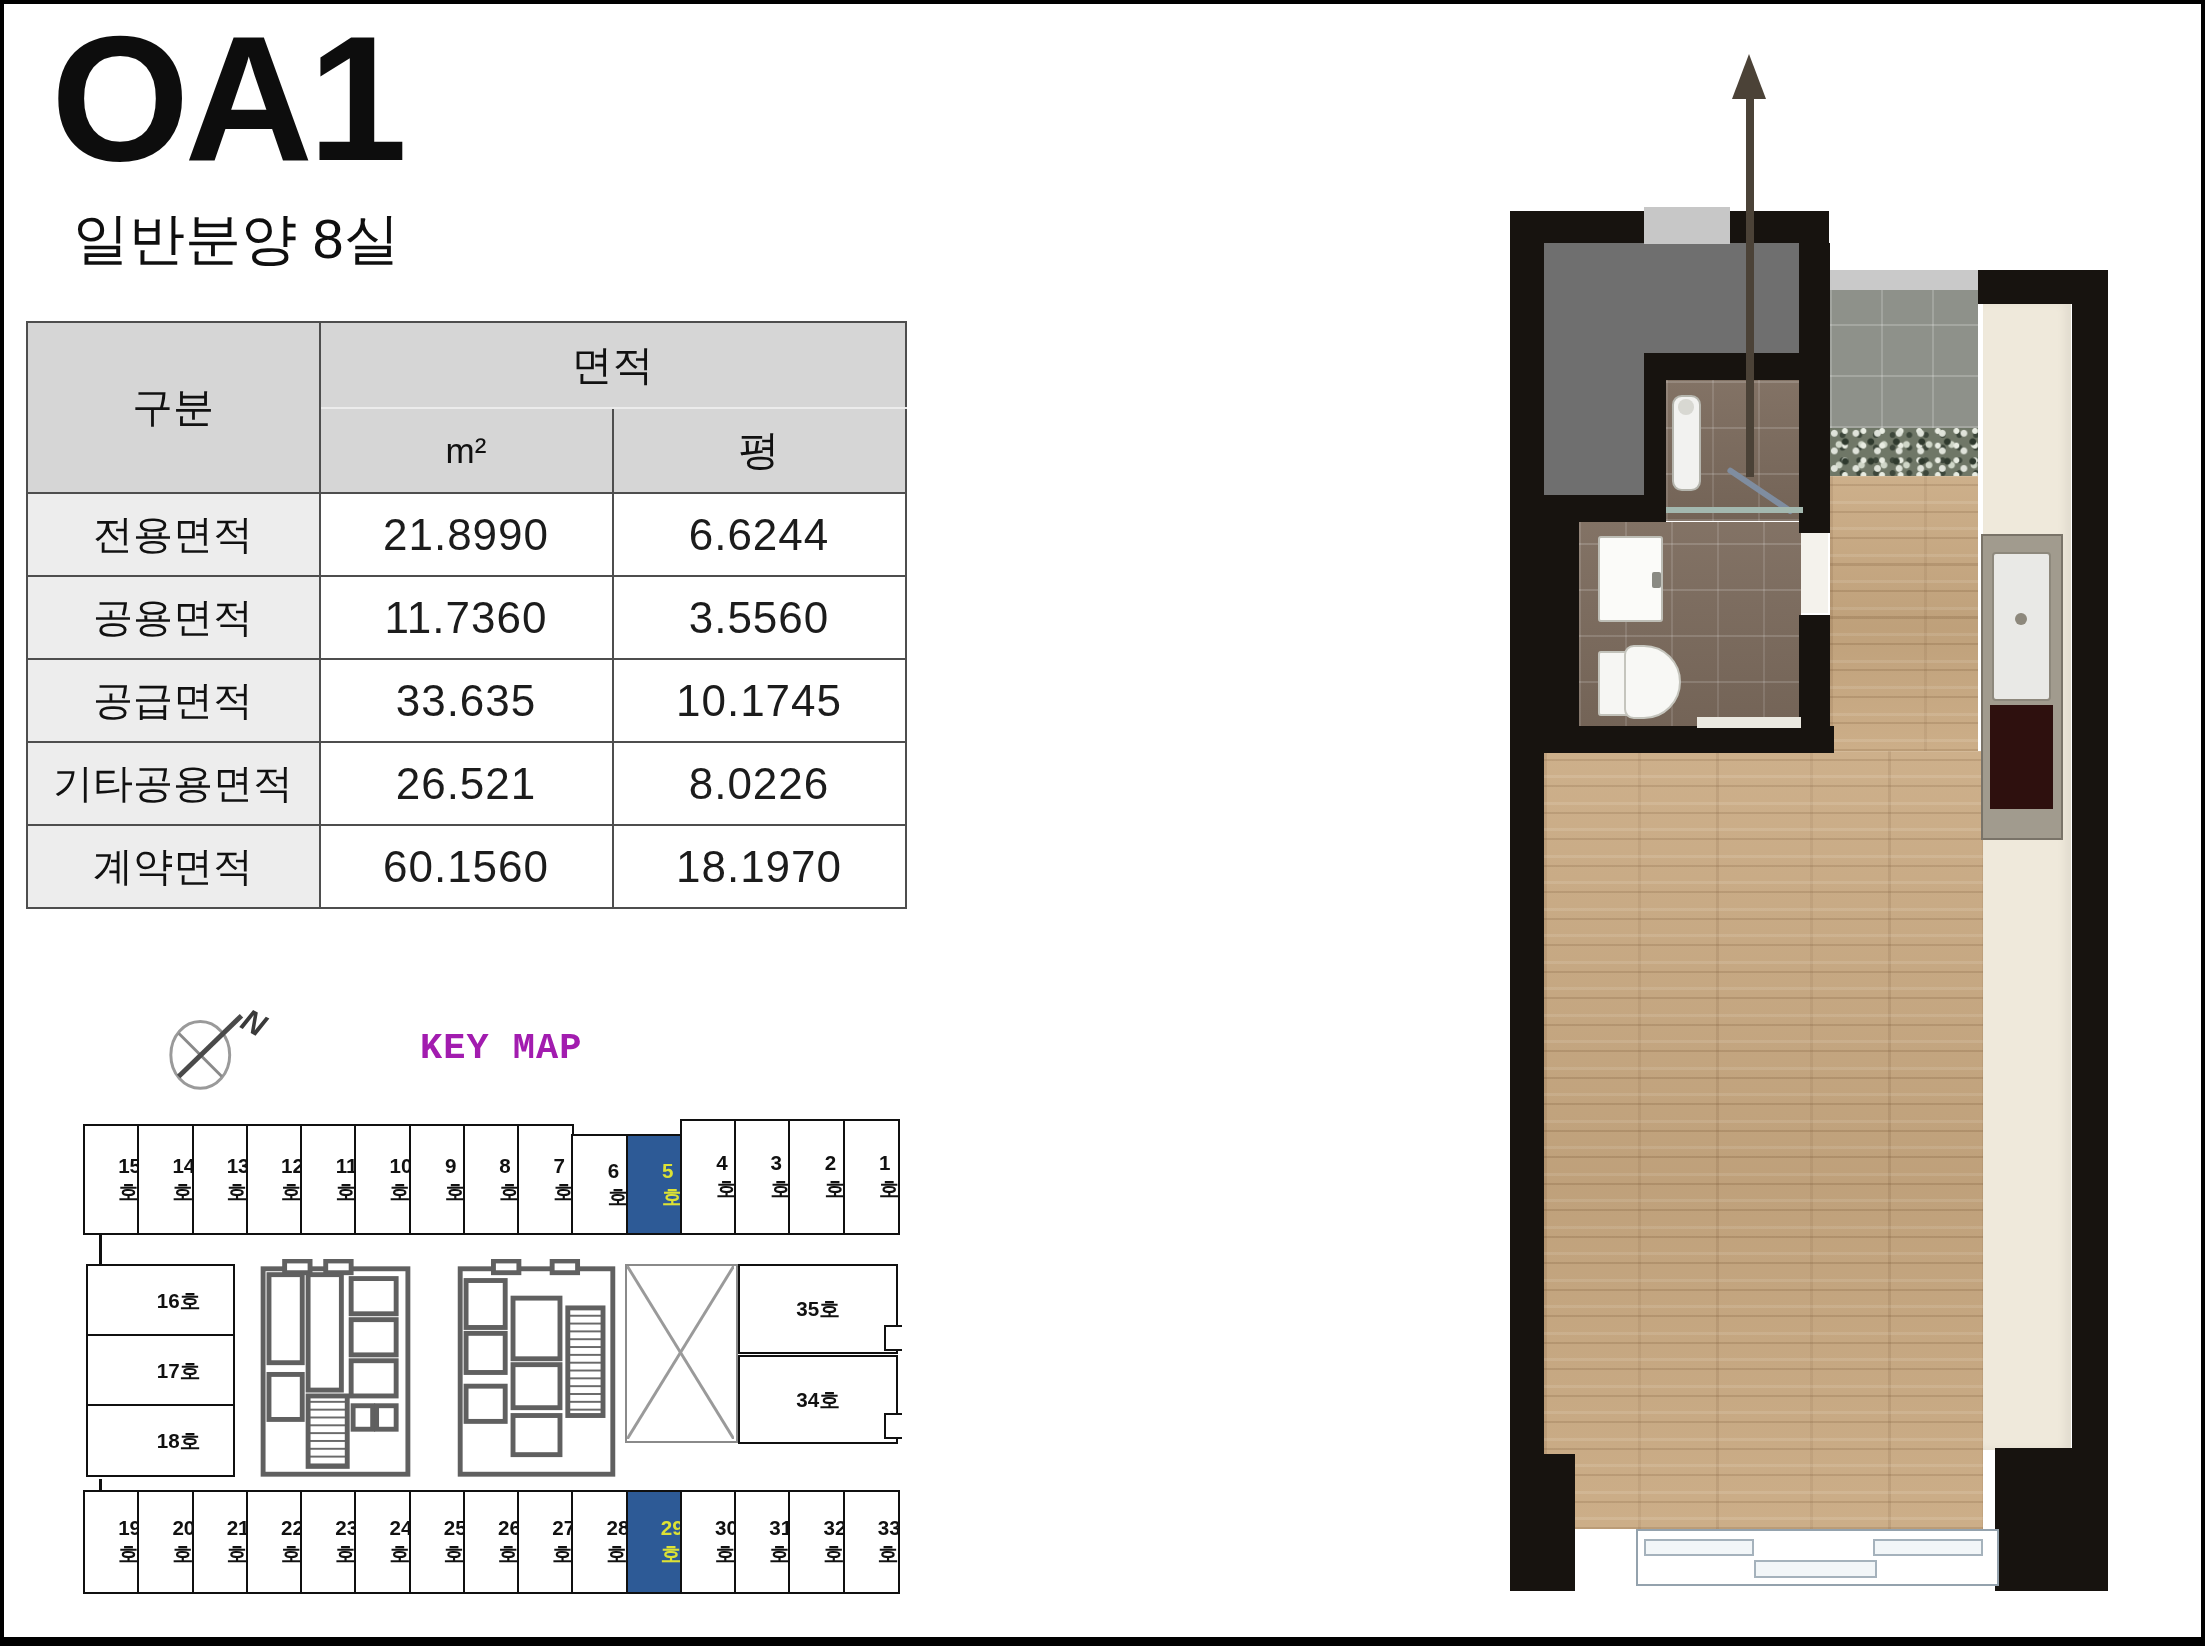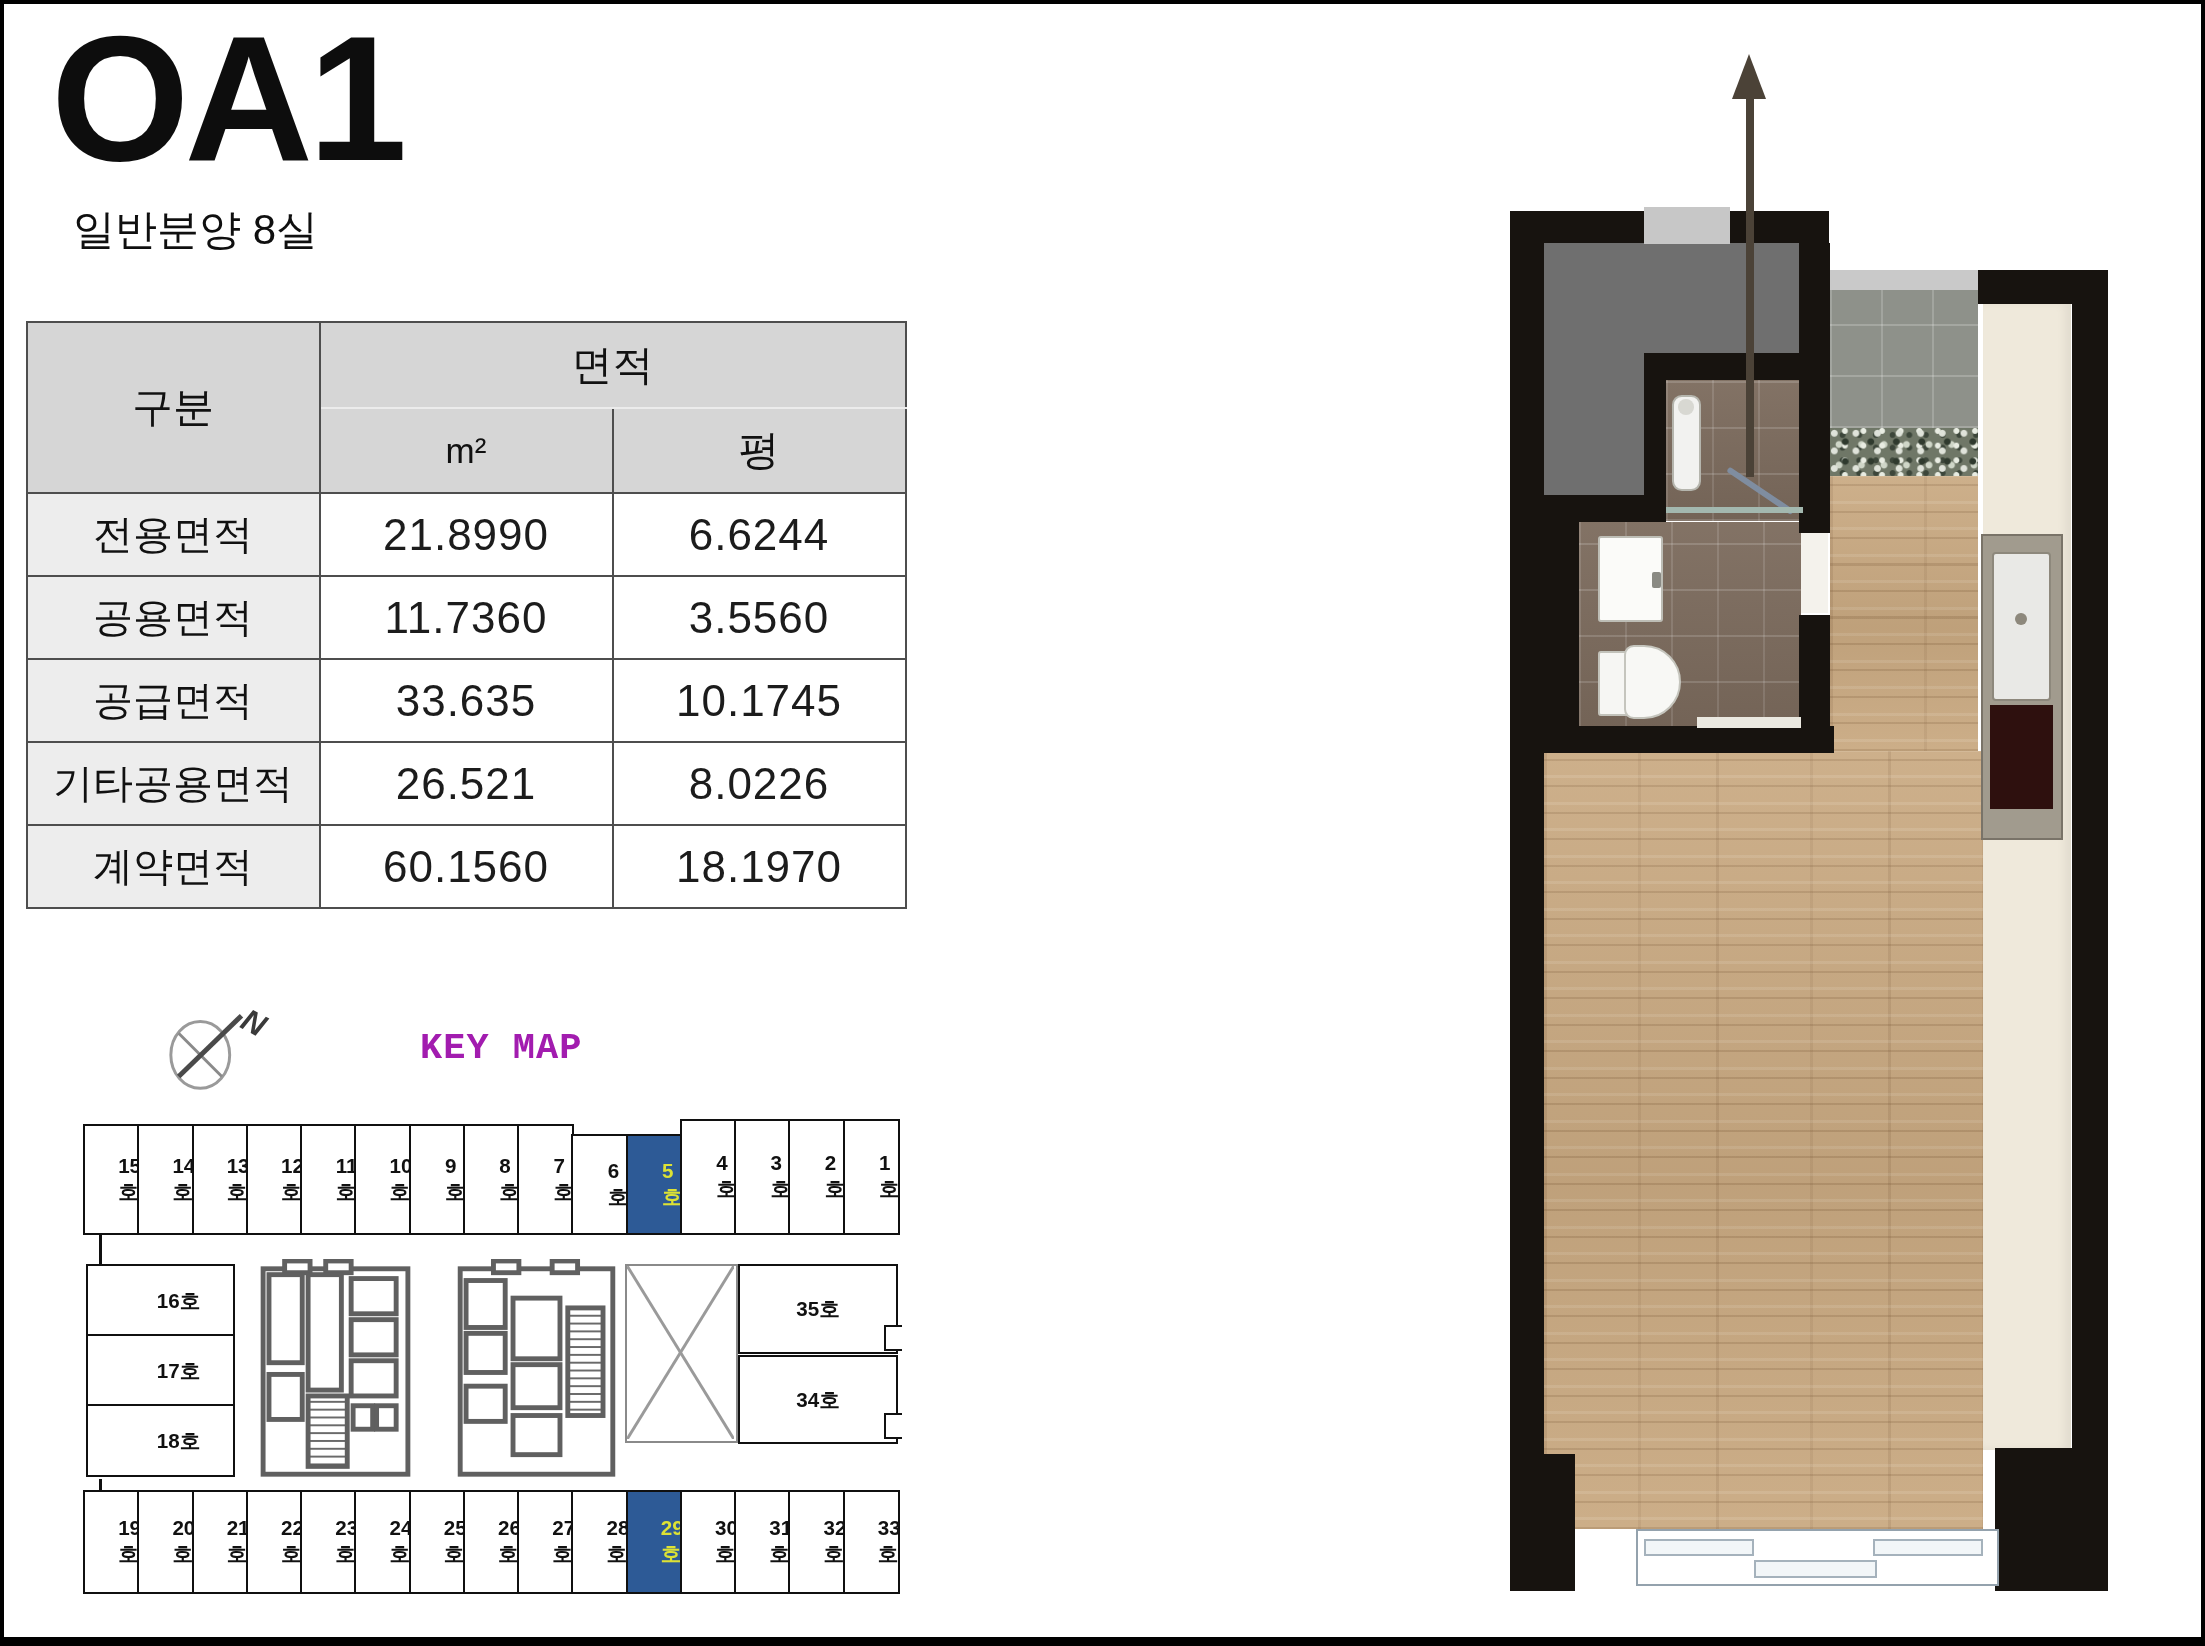--- a/index.html
+++ b/index.html
@@ -7,21 +7,21 @@
     position:relative;width:2205px;height:1647px;background:#ffffff;
     font-family:"Liberation Sans","DejaVu Sans",sans-serif;color:#111;
     overflow:hidden;
   }
   .frame{position:absolute;inset:0;border:4.9px solid #000;border-bottom-width:10.8px;pointer-events:none;z-index:50;}
   .abs{position:absolute;box-sizing:border-box;}
 
   
   .title-main{left:51px;top:9.8px;font-size:178px;font-weight:800;letter-spacing:-4.9px;line-height:1;color:#0d0d0d;}
   .title-suffix{left:389px;top:114px;font-size:77px;font-weight:800;letter-spacing:1px;line-height:1;color:#0d0d0d;}
-  .subtitle{left:73px;top:202px;font-size:42px;font-weight:500;color:#0f0f0f;}
+  .subtitle{left:73px;top:202px;font-size:56px;font-weight:500;color:#0f0f0f;}
 
   
   #area-table{left:25.5px;top:321px;}
   table{border-collapse:collapse;table-layout:fixed;width:881px;height:586px;}
   th,td{border:2px solid #4e4e4e;text-align:center;vertical-align:middle;padding:0;}
   .cat-h{background:#d6d6d6;font-size:41px;font-weight:500;width:291px;}
   .area-h{background:#d6d6d6;font-size:41px;font-weight:500;border-bottom:2.9px solid #ececec;height:84px;font-family:Liberation Mono, monospace;}
   .sub-h{background:#d6d6d6;font-weight:500;height:83px;margin-top:42px;}
   .sub-h.m2{font-size:35px;width:295px;}
   .sub-h.py{font-size:41px;width:295px;}

